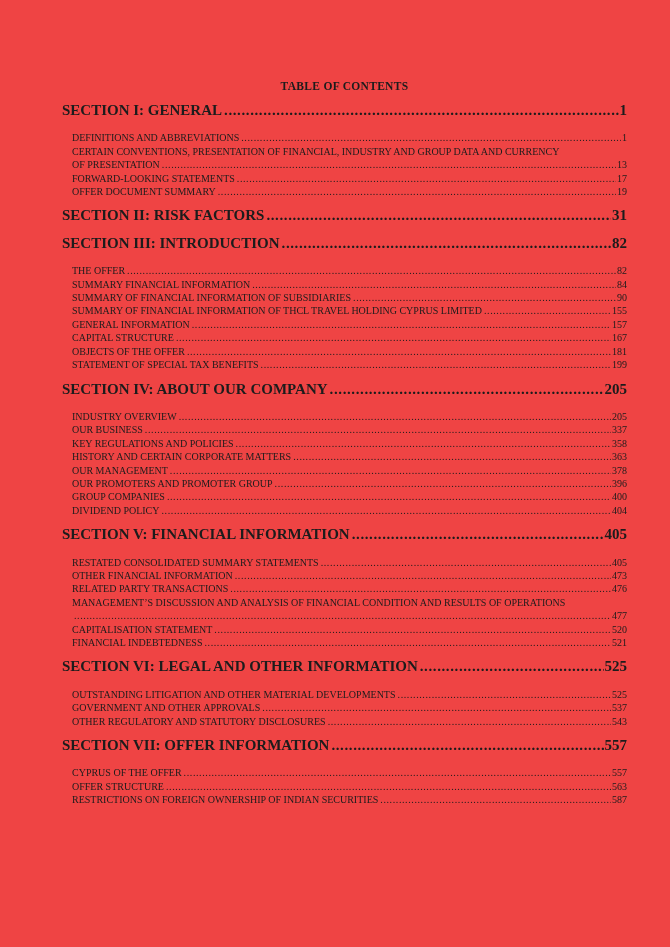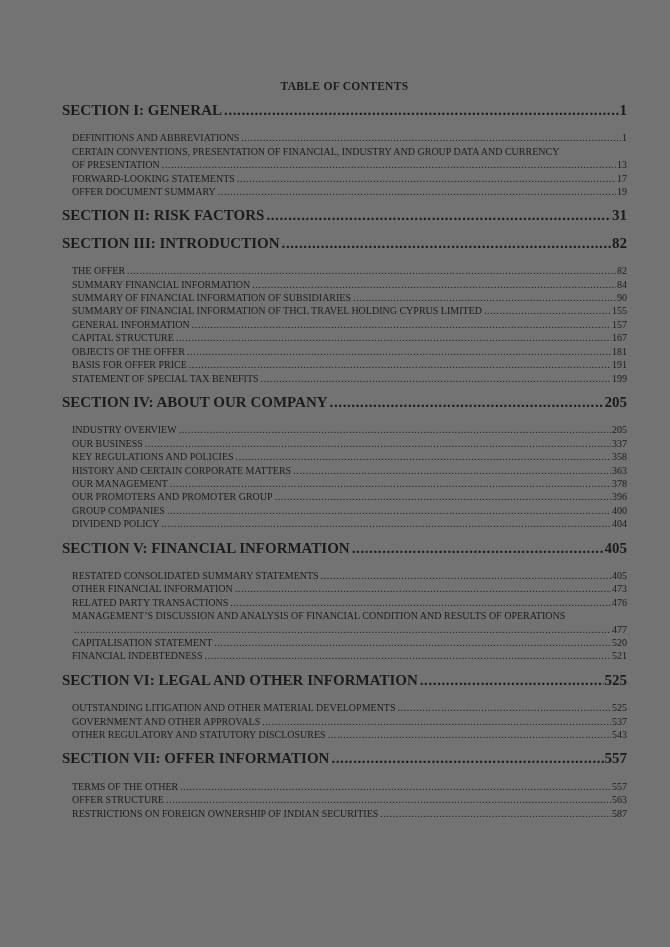--- a/index.html
+++ b/index.html
@@ -7,21 +7,21 @@
     width: 670px; height: 947px;
     background: #ffffff;
     color: #1c1c1c;
     font-family: "Liberation Serif", "DejaVu Serif", serif;
     -webkit-font-smoothing: antialiased;
   }
   .doc-page {
     box-sizing: border-box;
     width: 670px; height: 947px;
     padding: 79px 43px 0 62px;
-    background: #737373;
+    background: #ef4444;
     overflow: hidden;
   }
   .doc-title {
     text-align: center;
     font-weight: bold;
     font-size: 11.5px;
     letter-spacing: 0.3px;
     line-height: 14px;
     margin-bottom: 8px;
   }
@@ -131,25 +131,20 @@
         <span class="t">CAPITAL STRUCTURE</span>
         <span class="dots"></span>
         <span class="pg">167</span>
       </div>
       <div class="toc-row item">
         <span class="t">OBJECTS OF THE OFFER</span>
         <span class="dots"></span>
         <span class="pg">181</span>
       </div>
       <div class="toc-row item">
-        <span class="t">BASIS FOR OFFER PRICE</span>
-        <span class="dots"></span>
-        <span class="pg">191</span>
-      </div>
-      <div class="toc-row item">
         <span class="t">STATEMENT OF SPECIAL TAX BENEFITS</span>
         <span class="dots"></span>
         <span class="pg">199</span>
       </div>
       <div class="toc-row heading">
         <span class="t">SECTION IV: ABOUT OUR COMPANY</span>
         <span class="dots"></span>
         <span class="pg">205</span>
       </div>
       <div class="toc-row item">
@@ -247,21 +242,21 @@
         <span class="t">OTHER REGULATORY AND STATUTORY DISCLOSURES</span>
         <span class="dots"></span>
         <span class="pg">543</span>
       </div>
       <div class="toc-row heading">
         <span class="t">SECTION VII: OFFER INFORMATION</span>
         <span class="dots"></span>
         <span class="pg">557</span>
       </div>
       <div class="toc-row item">
-        <span class="t">TERMS OF THE OTHER</span>
+        <span class="t">CYPRUS OF THE OFFER</span>
         <span class="dots"></span>
         <span class="pg">557</span>
       </div>
       <div class="toc-row item">
         <span class="t">OFFER STRUCTURE</span>
         <span class="dots"></span>
         <span class="pg">563</span>
       </div>
       <div class="toc-row item">
         <span class="t">RESTRICTIONS ON FOREIGN OWNERSHIP OF INDIAN SECURITIES</span>

